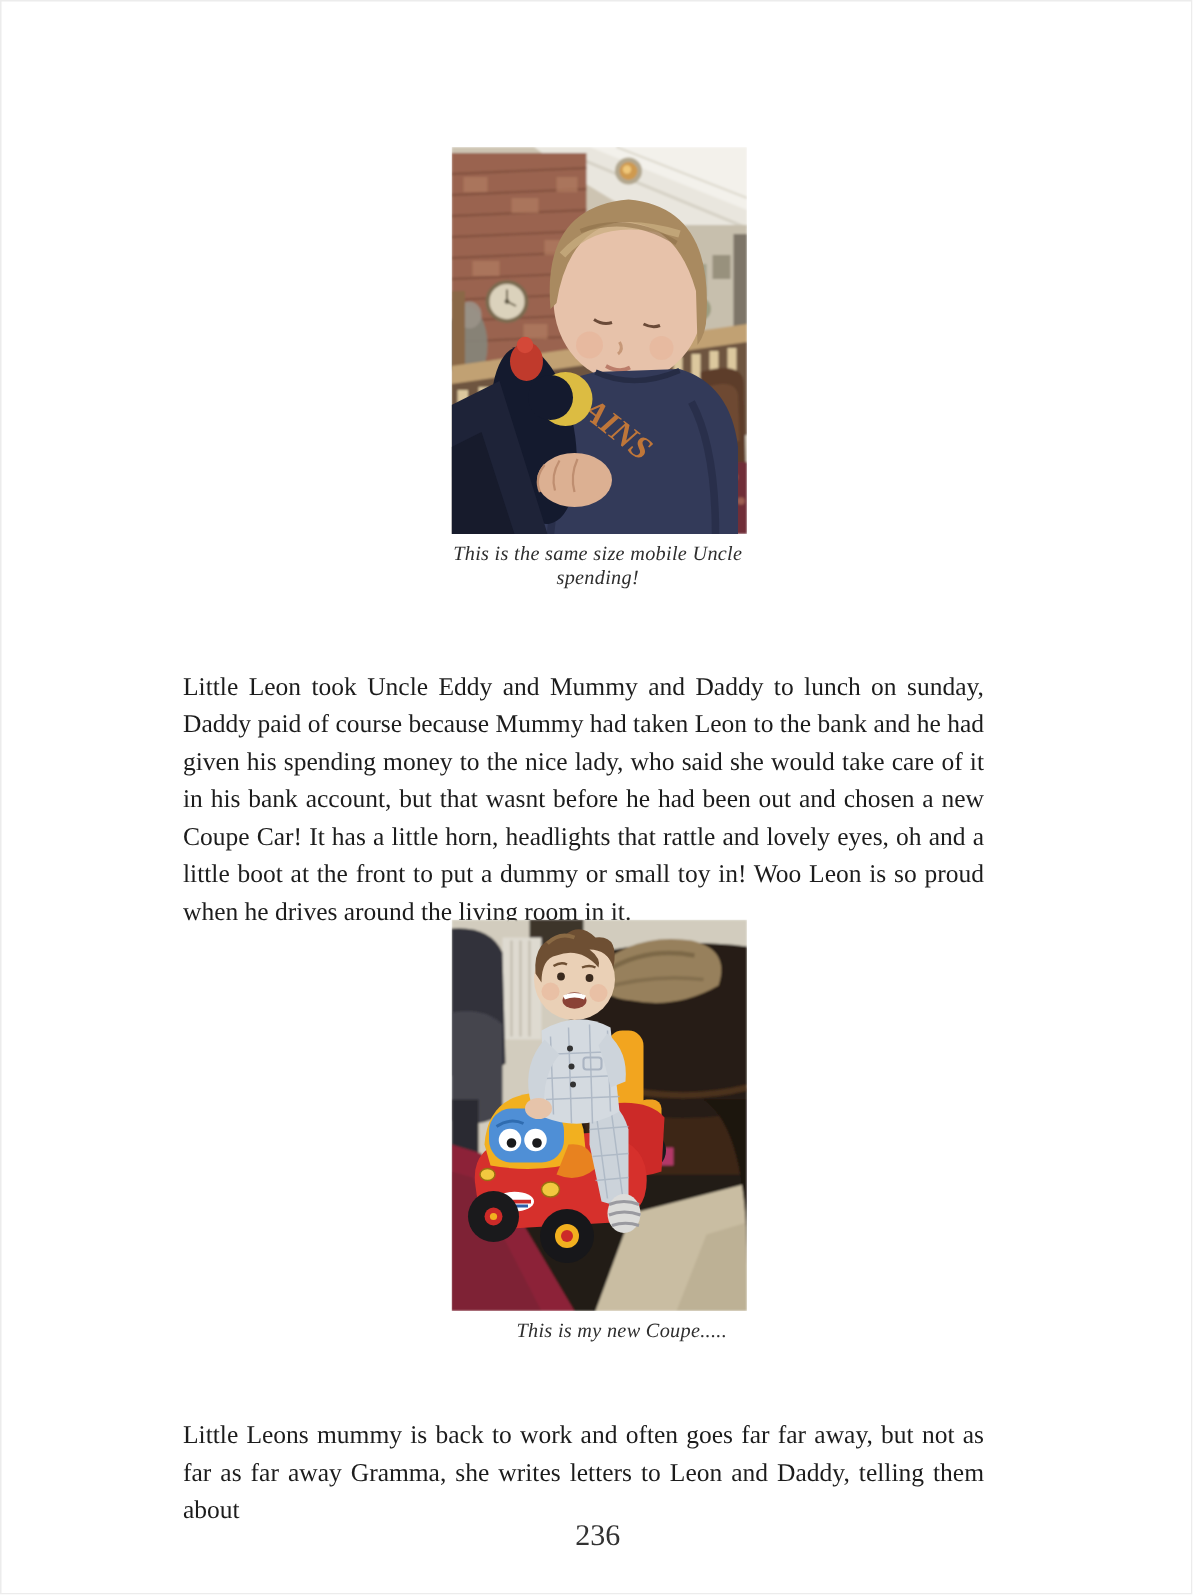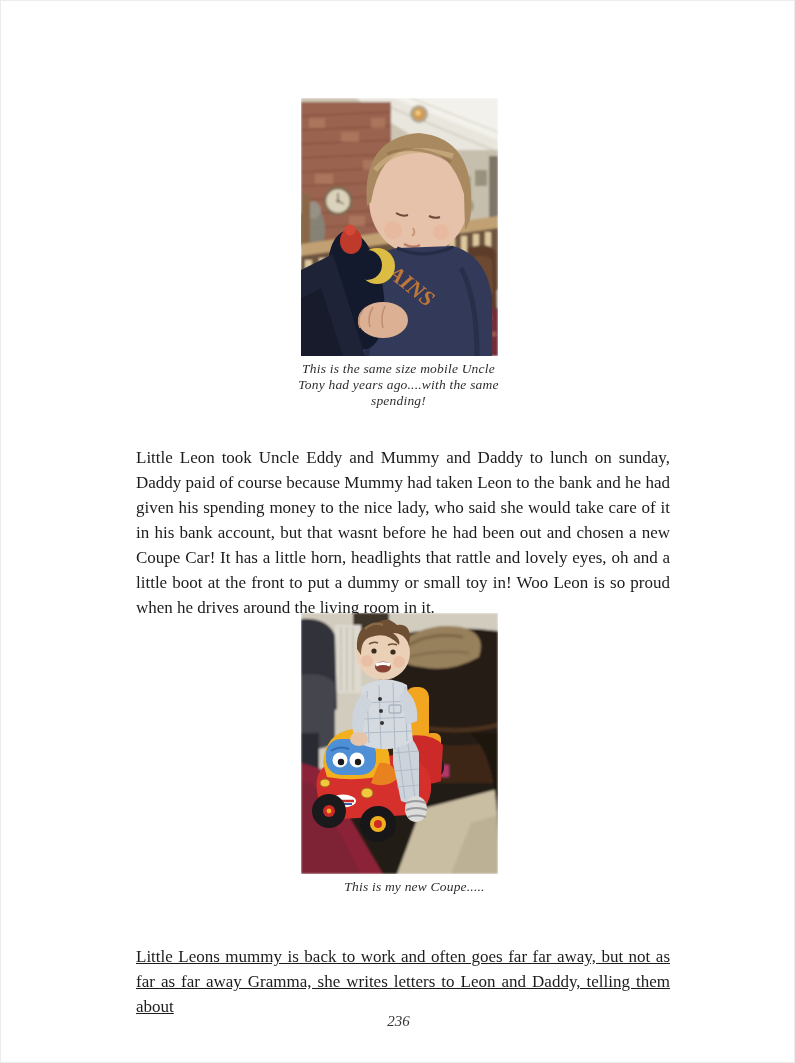--- a/index.html
+++ b/index.html
@@ -27,36 +27,35 @@
     font-size:13.5px;
     line-height:16px;
     color:#2e2e2e;
     letter-spacing:.2px;
   }
   #caption1{top:360px;}
   #caption2{top:878px;padding-left:16px;}
   .caption .capline{display:block;}
   .body-text{
     position:absolute;
-    left:135px;width:534px;
+    left:121px;width:534px;
     margin:0;
     font-size:17px;
     line-height:25px;
     text-align:justify;
     color:#1c1c1c;
   }
   #para1{top:444px;}
-  #para2{top:943px;text-decoration:underline;}
+  #para2{top:943px;}
   .page-number{
     position:absolute;
     left:0;width:795px;top:1012px;
     text-align:center;
-    font-size:15px;
+    font-size:20px;
     color:#333333;
-    font-style:italic;
   }
 </style>
 </head>
 <body>
 
 <div class="page">
 
   <figure class="fig-photo" id="photo1" style="margin:0;">
     <svg viewBox="0 0 197 258" width="197" height="258">
       <defs>
@@ -182,21 +181,20 @@
         </g>
 
         <polygon points="0,172 32,156 64,258 0,258" fill="#1e2338"></polygon>
         <polygon points="0,200 20,190 42,258 0,258" fill="#171b2c"></polygon>
       </g>
     </svg>
   </figure>
 
   <figcaption class="caption" id="caption1">
     <span class="capline">This is the same size mobile Uncle</span>
-    <span class="capline">Tony had years ago....with the same</span>
     <span class="capline">spending!</span>
   </figcaption>
 
   <p class="body-text" id="para1">Little Leon took Uncle Eddy and Mummy and Daddy to lunch on sunday, Daddy paid of course because Mummy had taken Leon to the bank and he had given his spending money to the nice lady, who said she would take care of it in his bank account, but that wasnt before he had been out and chosen a new Coupe Car!  It has a little horn, headlights that rattle and lovely eyes, oh and a little boot at the front to put a dummy or small toy in!  Woo Leon is so proud when he drives around the living room in it.</p>
 
   <figure class="fig-photo" id="photo2" style="margin:0;">
     <svg viewBox="0 0 197 261" width="197" height="261">
       <defs>
         <filter id="blur2" x="-5%" y="-5%" width="110%" height="110%">
             <feGaussianBlur stdDeviation="0.8"></feGaussianBlur>

